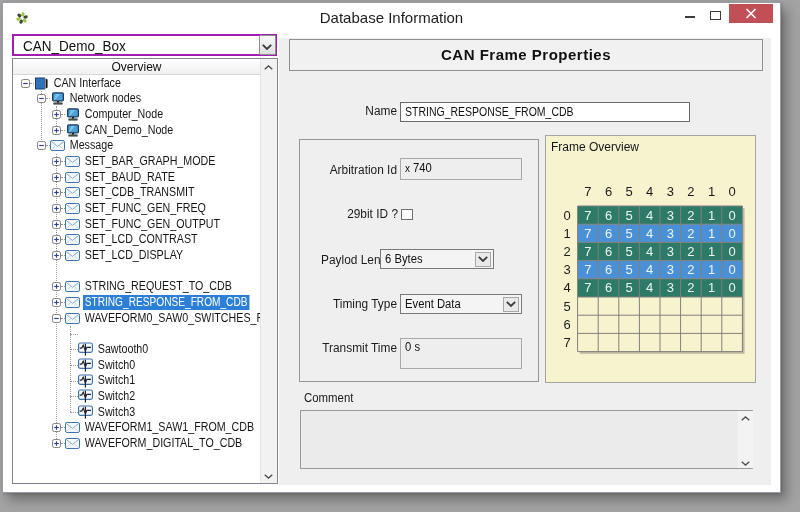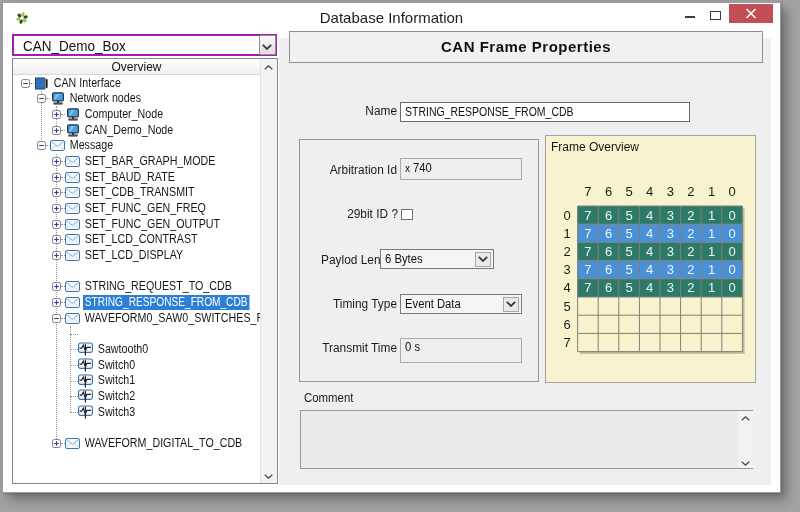--- a/index.html
+++ b/index.html
@@ -17,21 +17,21 @@
 #tview{position:absolute;left:13px;top:75px;width:247px;height:408px;overflow:hidden;font-size:12px;color:#161616}
 .trow{position:absolute;height:16px;display:flex;align-items:center;white-space:nowrap}
 .xp{flex:none}
 .stub{flex:none;width:4px;border-top:1px dotted #9a9a9a}
 .ich{flex:none;width:15px;height:14px;display:flex;align-items:center;justify-content:center;margin-right:3px}
 .tl{display:inline-block;padding:0 2px;line-height:15px;transform:scaleX(0.89);transform-origin:0 50%}
 .sel{background:#2c7fd7;color:#fff;transform:scaleX(0.845)}
 .vd{position:absolute;width:0;border-left:1px dotted #9a9a9a}
 .hd{position:absolute;height:0;border-top:1px dotted #9a9a9a}
 #gpanel{position:absolute;left:279px;top:38px;width:492px;height:447px;background:#efefef}
-#hbox{position:absolute;left:289px;top:31px;width:474px;height:32px;background:#f1f1f1;border:1px solid #8f8f8f;text-align:center;font-size:15px;font-weight:bold;letter-spacing:0.5px;line-height:30px;color:#111}
+#hbox{position:absolute;left:289px;top:39px;width:474px;height:32px;background:#f1f1f1;border:1px solid #8f8f8f;text-align:center;font-size:15px;font-weight:bold;letter-spacing:0.5px;line-height:30px;color:#111}
 .lab{position:absolute;font-size:12.5px;color:#1a1a1a;text-align:right;transform:scaleX(0.95);transform-origin:100% 50%}
 .field{position:absolute;font-size:12.5px;color:#111;padding-left:4px}
 .fv{display:inline-block;transform:scaleX(0.9);transform-origin:0 50%}
 #gbox{position:absolute;left:299px;top:139px;width:240px;height:243px;border:1px solid #969696}
 .gray{background:#eeeeee;border:1px solid #a9a9a9}
 .white{background:#fff;border:1px solid #6a6a6a}
 .combo2{background:#f4f4f4;border:1px solid #7a7a7a}
 .cbtn{position:absolute;right:2px;top:2px;width:16px;height:15px;background:#e9e9e9;border:1px solid #a8a8a8;display:flex;align-items:center;justify-content:center}
 #chk{position:absolute;left:401px;top:208.5px;width:11.5px;height:11.5px;background:#fff;border:1px solid #6f6f6f}
 #ypanel{position:absolute;left:545px;top:135px;width:211px;height:248px;background:#f7f3cf;border:1px solid #a3a3a3}
@@ -375,20 +375,36 @@
 <div class="trow" style="left:65px;top:329.1px">
         <span class="ich">
           <svg width="16" height="14" viewBox="0 0 16 14">
             <rect x="0.6" y="0.6" width="14.8" height="10" rx="2" fill="#f5f9fd" stroke="#3e72a8" stroke-width="1.2"></rect>
             <path d="M1.8 6 H4 L5.6 2.8 L7.9 9 L9.5 5.2 H13.8" fill="none" stroke="#20202a" stroke-width="1.2"></path>
             <line x1="7.9" y1="1.4" x2="7.9" y2="14" stroke="#20202a" stroke-width="1.3"></line>
           </svg>
         </span>
         <span class="tl">Switch3</span>
       </div>
+<div class="trow" style="left:39px;top:344.7px">
+        <svg class="xp" width="9" height="9" viewBox="0 0 9 9">
+          <rect x="0.5" y="0.5" width="8" height="8" rx="1.8" fill="#fcfcfc" stroke="#848484"></rect>
+          <line x1="2.2" y1="4.5" x2="6.8" y2="4.5" stroke="#30409b" stroke-width="1.1"></line>
+          <line x1="4.5" y1="2.2" x2="4.5" y2="6.8" stroke="#30409b" stroke-width="1.1"></line>
+        </svg>
+        <span class="stub"></span>
+        <span class="ich">
+          <svg width="15" height="11" viewBox="0 0 15 11">
+            <rect x="0.5" y="0.5" width="14" height="10" rx="1.6" fill="#f4f8fd" stroke="#3c74ad"></rect>
+            <path d="M1.4 1.6 L7.5 6.4 L13.6 1.6" fill="none" stroke="#88abcd" stroke-width="1"></path>
+            <path d="M1.4 9.4 L5.8 5.4 M13.6 9.4 L9.2 5.4" fill="none" stroke="#c3d4e5" stroke-width="0.9"></path>
+          </svg>
+        </span>
+        <span class="tl">WAVEFORM1_SAW1_FROM_CDB</span>
+      </div>
 <div class="trow" style="left:39px;top:360.4px">
         <svg class="xp" width="9" height="9" viewBox="0 0 9 9">
           <rect x="0.5" y="0.5" width="8" height="8" rx="1.8" fill="#fcfcfc" stroke="#848484"></rect>
           <line x1="2.2" y1="4.5" x2="6.8" y2="4.5" stroke="#30409b" stroke-width="1.1"></line>
           <line x1="4.5" y1="2.2" x2="4.5" y2="6.8" stroke="#30409b" stroke-width="1.1"></line>
         </svg>
         <span class="stub"></span>
         <span class="ich">
           <svg width="15" height="11" viewBox="0 0 15 11">
             <rect x="0.5" y="0.5" width="14" height="10" rx="1.6" fill="#f4f8fd" stroke="#3c74ad"></rect>
@@ -414,21 +430,21 @@
           <path d="M0.8 0.9 L5 5 L9.2 0.9" fill="none" stroke="#3a3a3a" stroke-width="1.8"></path>
         </svg>
       </span></div>
 <div class="lab" style="left:300px;top:296.5px;width:97px;line-height:15px">Timing Type</div>
 <div class="field combo2" style="left:400px;top:293.5px;width:122px;height:20.5px;line-height:18.5px"><span class="fv">Event Data</span><span class="cbtn">
         <svg width="10" height="6" viewBox="0 0 10 6">
           <path d="M0.8 0.9 L5 5 L9.2 0.9" fill="none" stroke="#3a3a3a" stroke-width="1.8"></path>
         </svg>
       </span></div>
 <div class="lab" style="left:300px;top:340.5px;width:97px;line-height:15px">Transmit Time</div>
-<div class="field gray" style="left:400px;top:338px;width:122px;height:25px;line-height:17.5px"><span class="fv">0 s</span></div>
+<div class="field gray" style="left:400px;top:338px;width:122px;height:31px;line-height:17.5px"><span class="fv">0 s</span></div>
 <div id="ypanel"></div>
 <div id="ytitle">Frame Overview</div>
 <svg class="abs" style="left:559px;top:182px" width="188" height="172" viewBox="0 0 188 172">
       <rect x="20.8" y="26.2" width="164.8" height="145.6" fill="#8f8c7c" opacity="0.55"></rect>
       <rect x="18.6" y="24.0" width="164.8" height="145.6" fill="#f7f3cf"></rect>
       <rect x="18.6" y="24.0" width="164.8" height="18.2" fill="#2d7a69"></rect>
       <rect x="18.6" y="42.2" width="164.8" height="18.2" fill="#4a90d6"></rect>
       <rect x="18.6" y="60.4" width="164.8" height="18.2" fill="#2d7a69"></rect>
       <rect x="18.6" y="78.6" width="164.8" height="18.2" fill="#4a90d6"></rect>
       <rect x="18.6" y="96.8" width="164.8" height="18.2" fill="#2d7a69"></rect>

